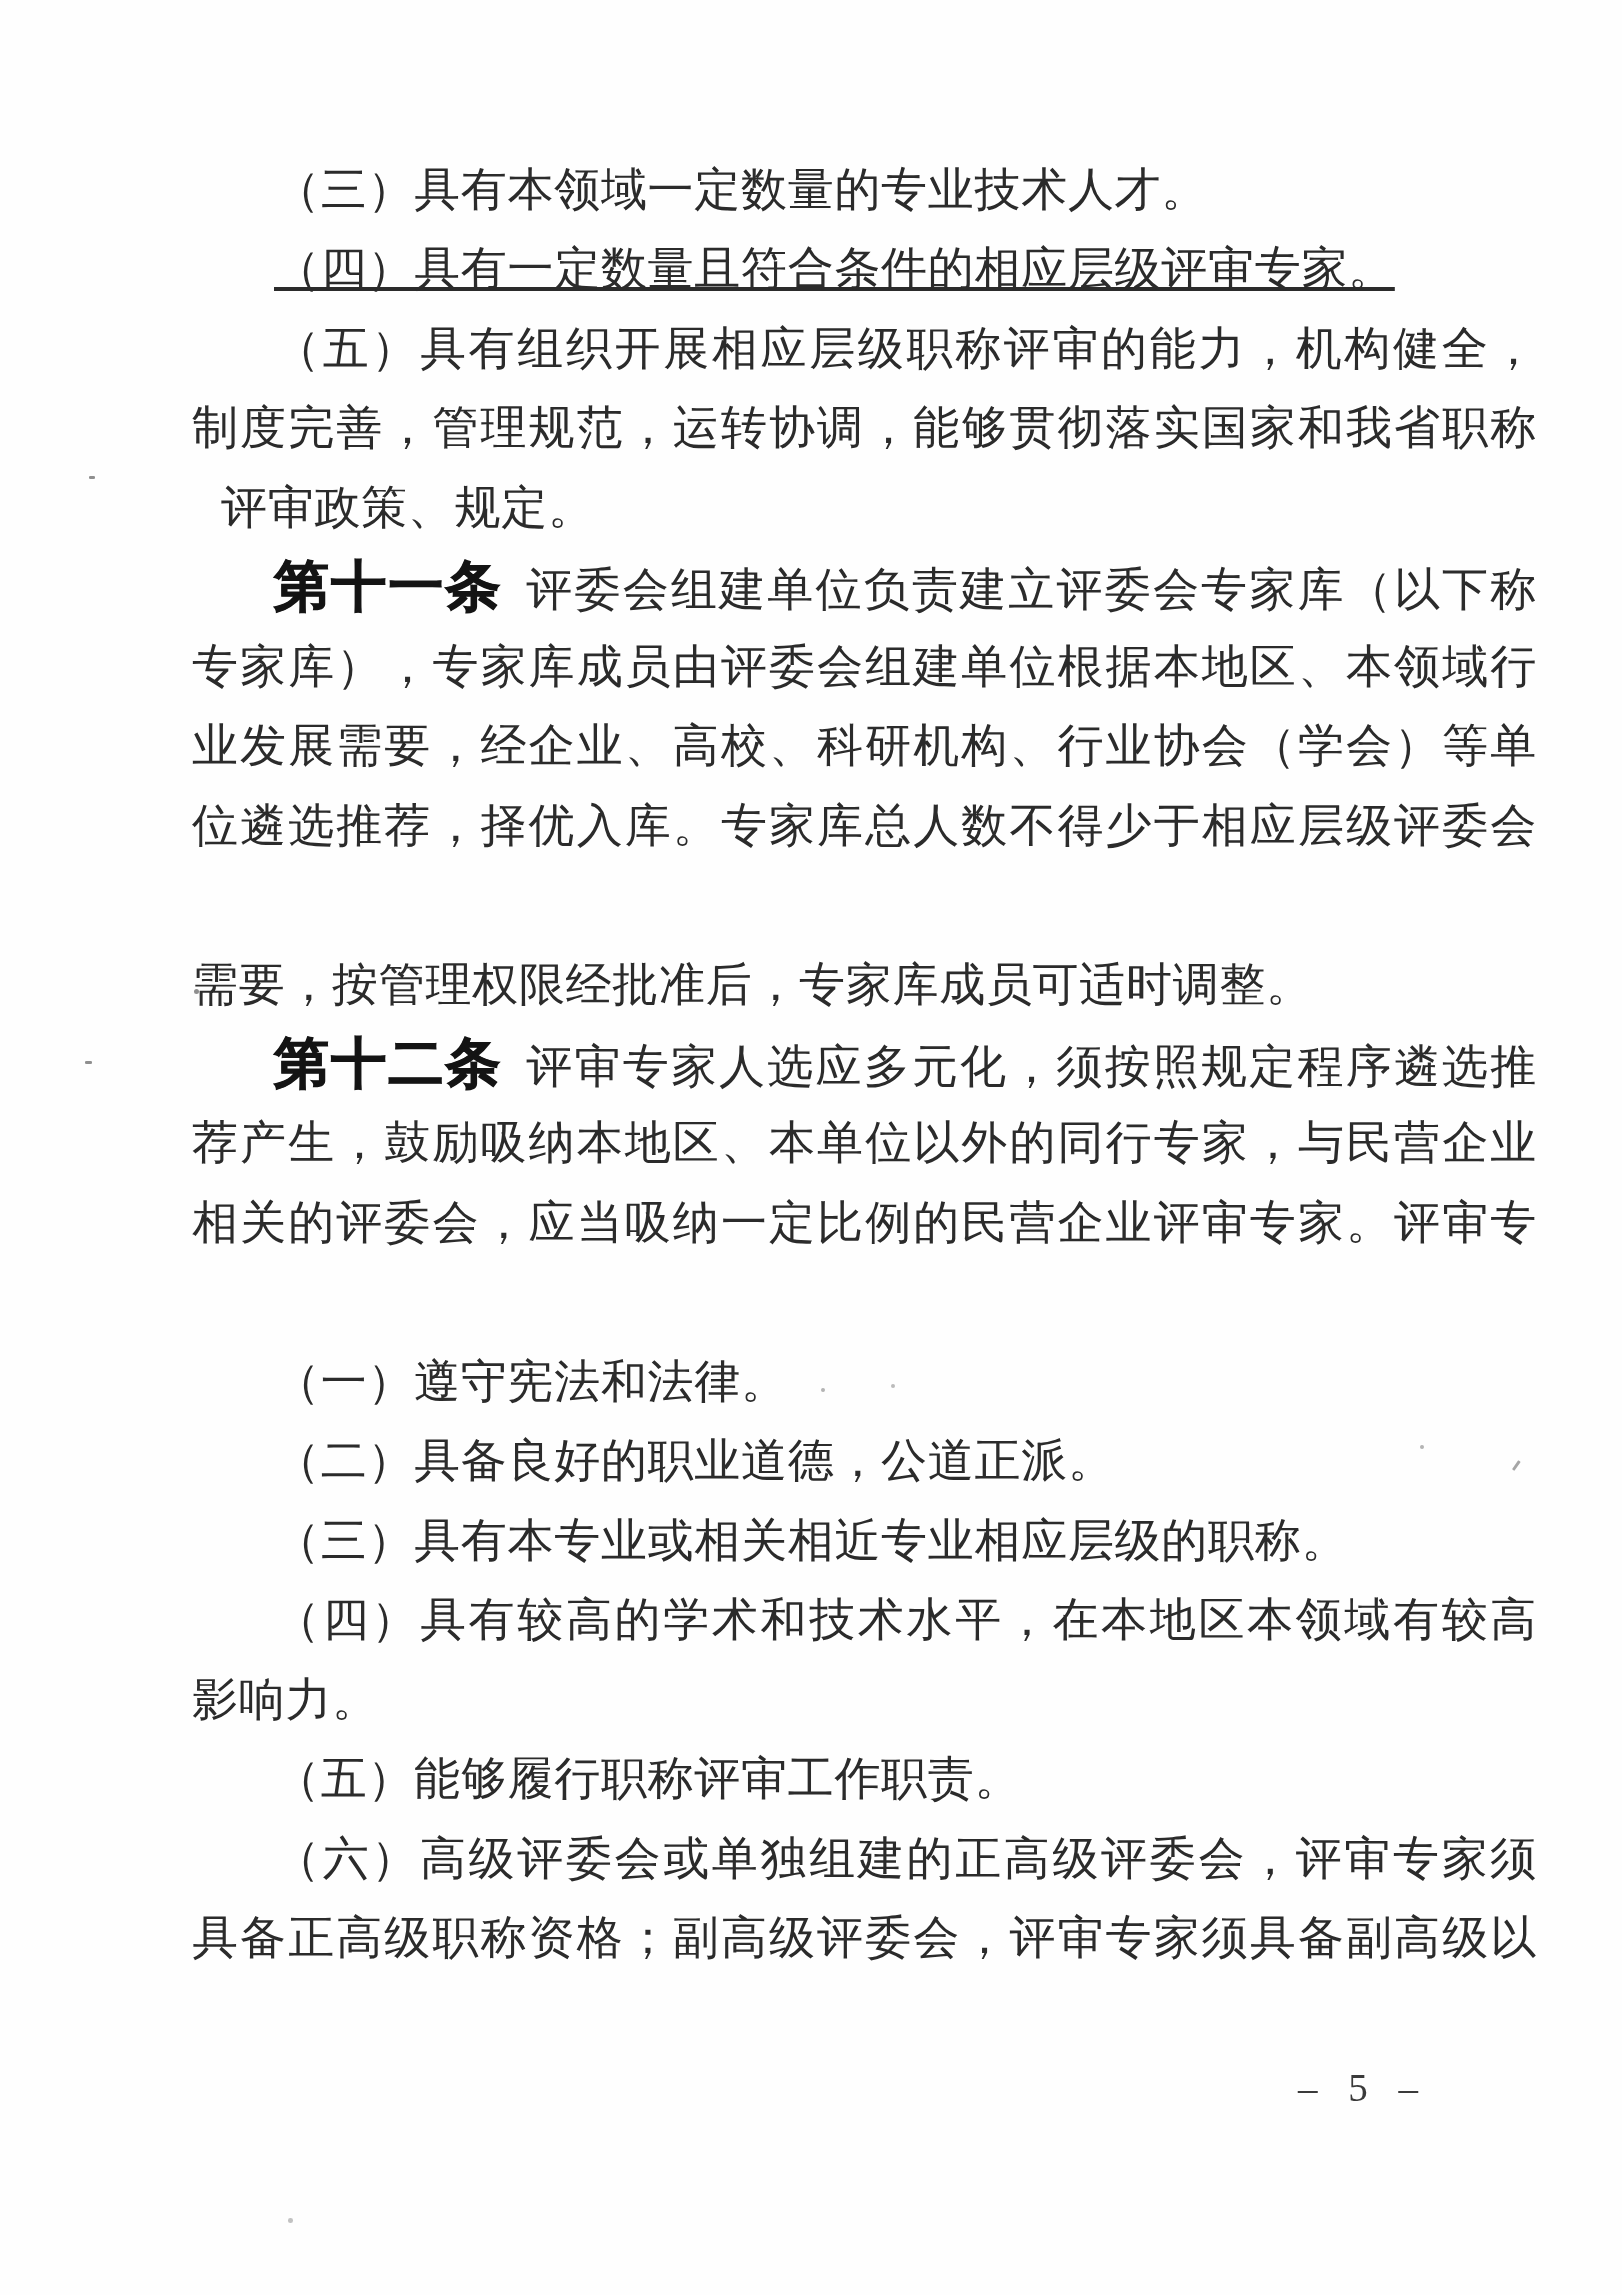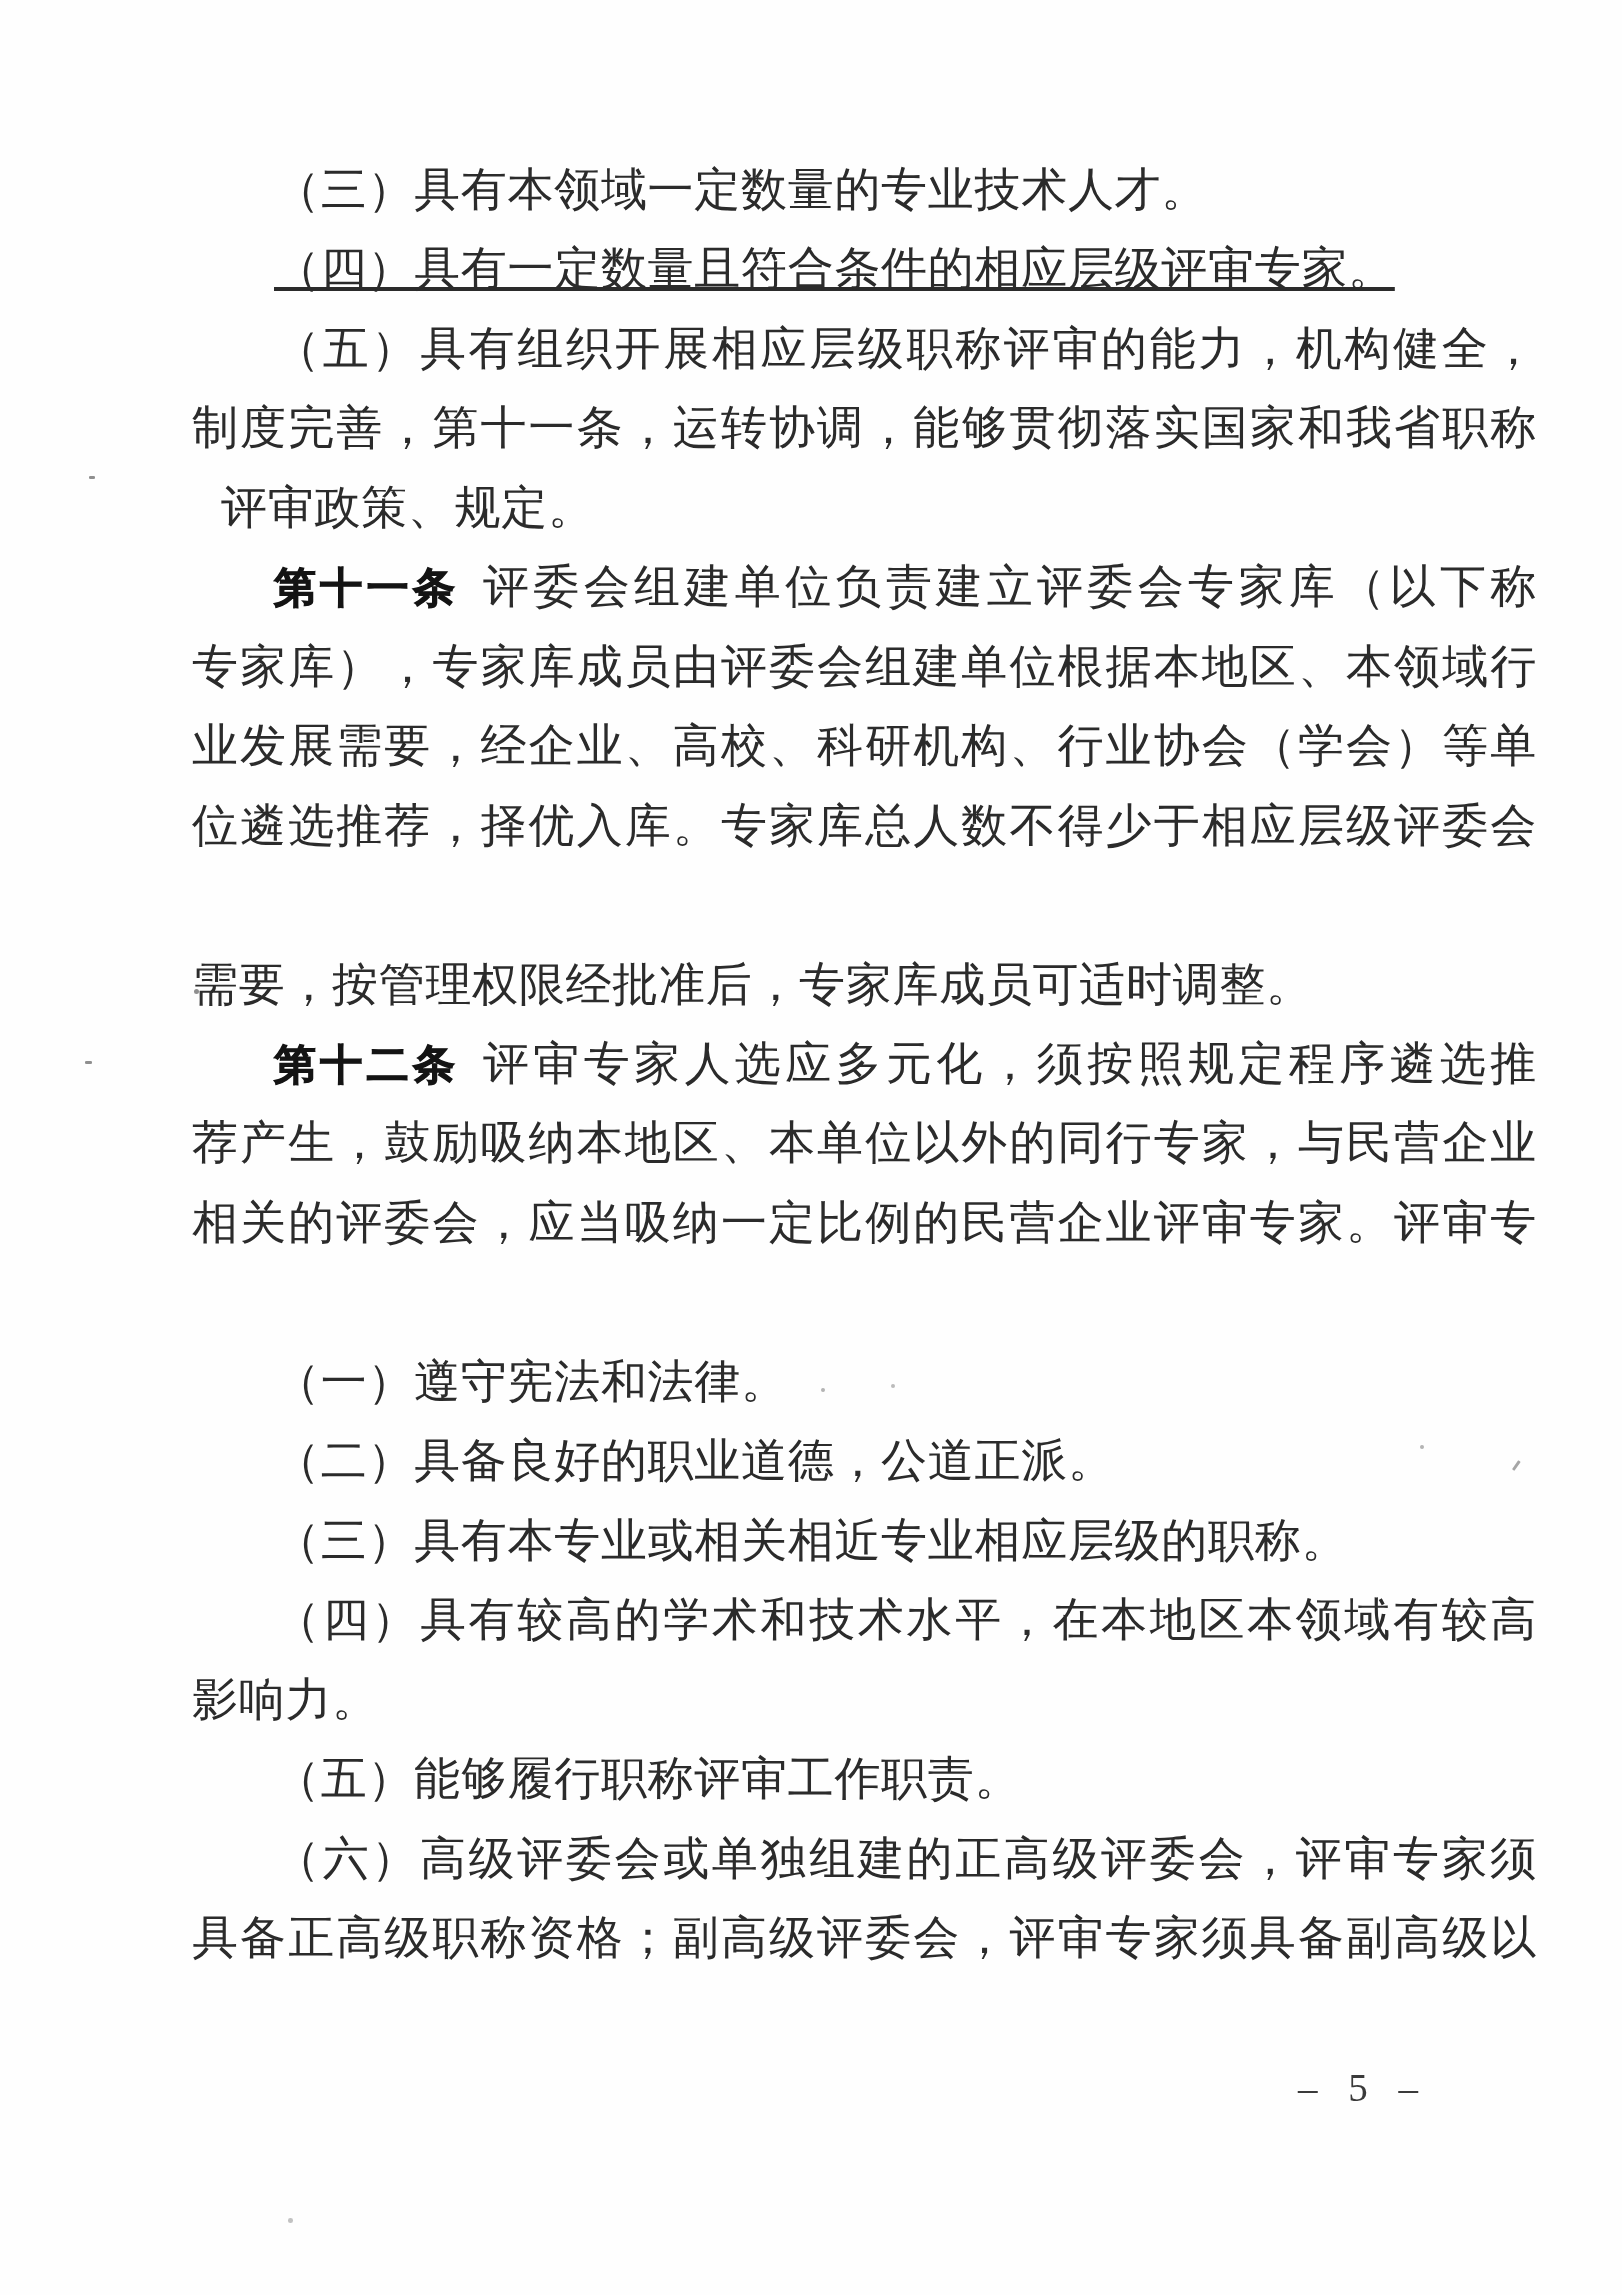--- a/index.html
+++ b/index.html
@@ -34,21 +34,21 @@
   }
   .line.indent {
     text-indent: 82px;
   }
   .line.fill {
     text-align: justify;
     text-align-last: justify;
   }
   .article-head {
     font-weight: 900;
-    font-size: 42px;
+    font-size: 55px;
     color: #141414;
     margin-right: 23.5px;
     -webkit-text-stroke: 1px #141414;
   }
   .page-number {
     position: absolute;
     left: 1298px;
     top: 2065px;
     font-size: 39px;
     letter-spacing: 10.5px;
@@ -67,21 +67,21 @@
 </style>
 </head>
 <body>
 
 <div class="page">
 
   <div class="doc-body">
       <div class="line indent" style="top: 157px;"><span>（三）具有本领域一定数量的专业技术人才。</span></div>
       <div class="line indent" style="top: 236px; text-decoration: underline;"><span>（四）具有一定数量且符合条件的相应层级评审专家。</span></div>
       <div class="line fill indent" style="top: 316px;"><span>（五）具有组织开展相应层级职称评审的能力，机构健全，</span></div>
-      <div class="line fill" style="top: 395px;"><span>制度完善，第十一条，运转协调，能够贯彻落实国家和我省职称</span></div>
+      <div class="line fill" style="top: 395px;"><span>制度完善，管理规范，运转协调，能够贯彻落实国家和我省职称</span></div>
       <div class="line" style="top: 475px; margin-left: 29px;"><span>评审政策、规定。</span></div>
       <div class="line fill indent" style="top: 554px;"><span class="article-head">第十一条</span><span>评委会组建单位负责建立评委会专家库（以下称</span></div>
       <div class="line fill" style="top: 634px;"><span>专家库），专家库成员由评委会组建单位根据本地区、本领域行</span></div>
       <div class="line fill" style="top: 713px;"><span>业发展需要，经企业、高校、科研机构、行业协会（学会）等单</span></div>
       <div class="line fill" style="top: 793px;"><span>位遴选推荐，择优入库。专家库总人数不得少于相应层级评委会</span></div>
       <div class="line" style="top: 952px;"><span>需要，按管理权限经批准后，专家库成员可适时调整。</span></div>
       <div class="line fill indent" style="top: 1031px;"><span class="article-head">第十二条</span><span>评审专家人选应多元化，须按照规定程序遴选推</span></div>
       <div class="line fill" style="top: 1110px;"><span>荐产生，鼓励吸纳本地区、本单位以外的同行专家，与民营企业</span></div>
       <div class="line fill" style="top: 1190px;"><span>相关的评委会，应当吸纳一定比例的民营企业评审专家。评审专</span></div>
       <div class="line indent" style="top: 1349px;"><span>（一）遵守宪法和法律。</span></div>

